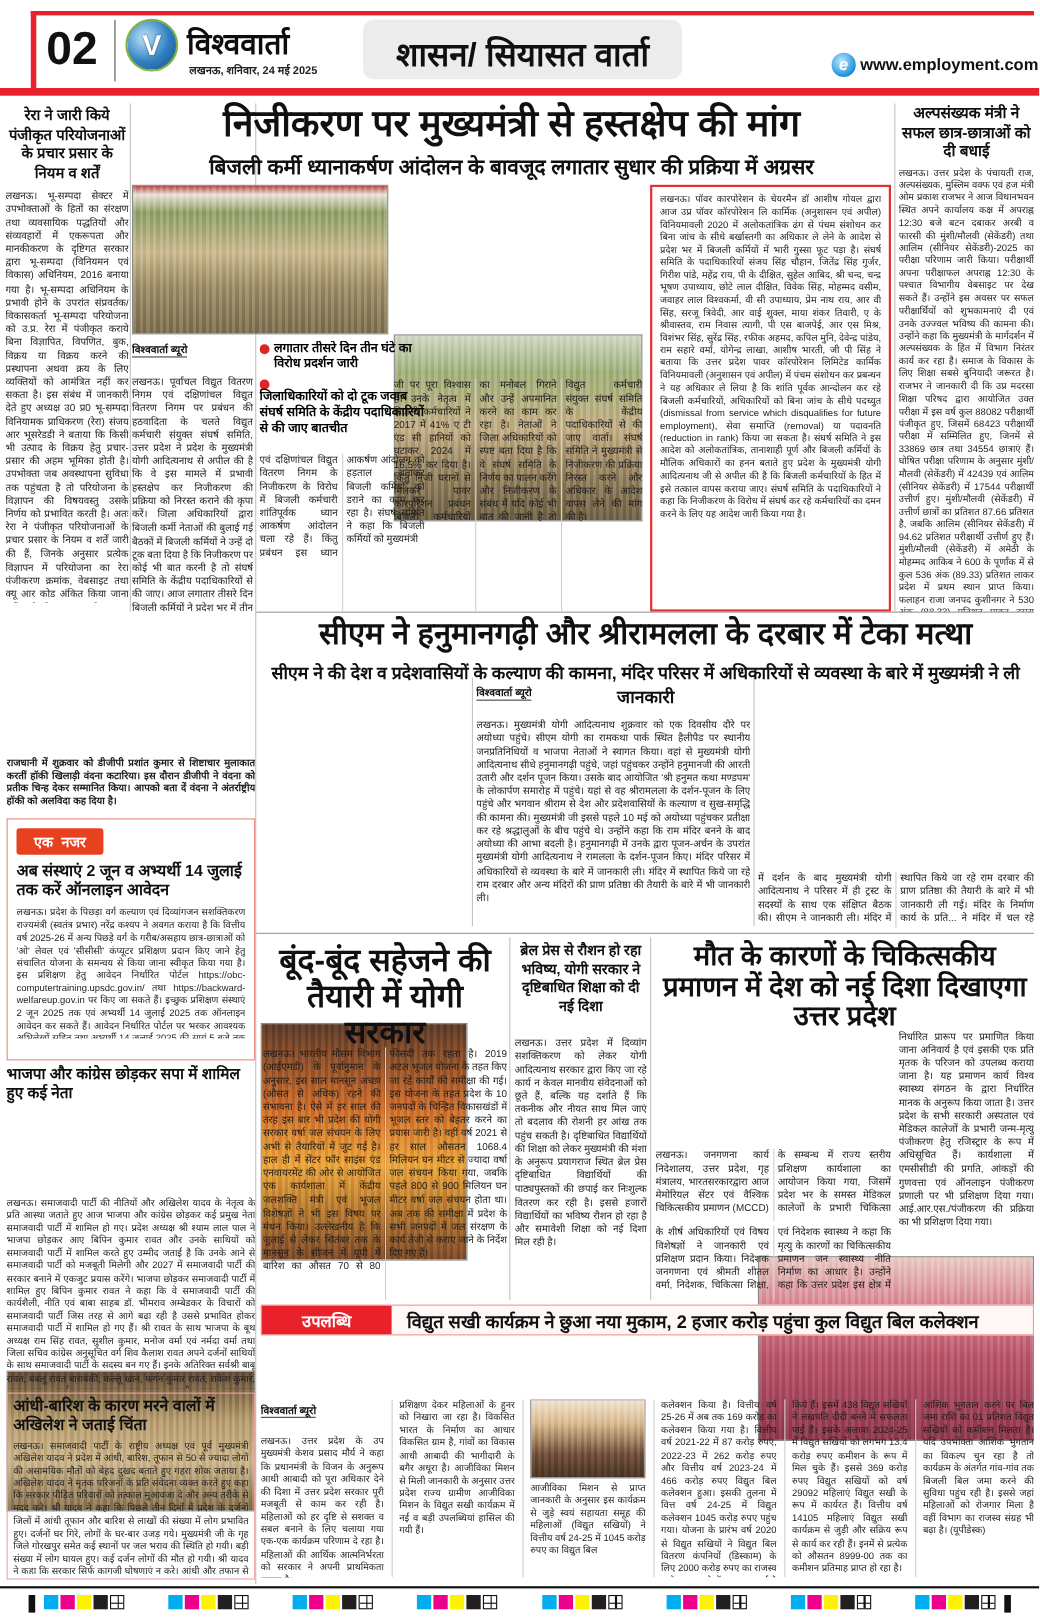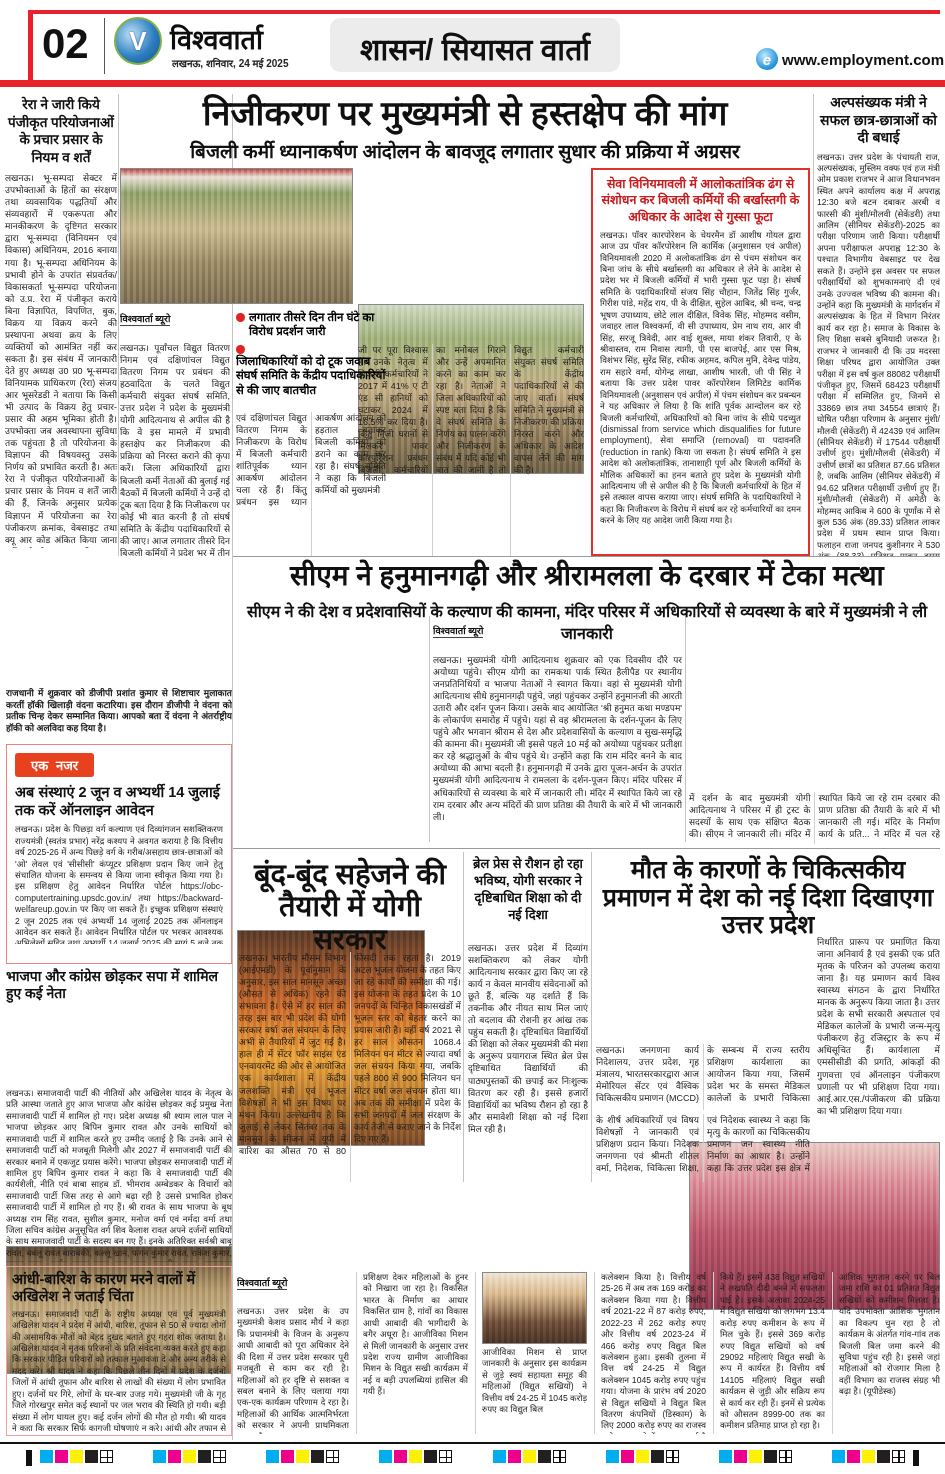--- a/index.html
+++ b/index.html
@@ -73,21 +73,20 @@
   <div class="abs hl" style="left:122px;top:96px;width:686px;font-size:34px;line-height:1.05;">निजीकरण पर मुख्यमंत्री से हस्तक्षेप की मांग</div>
 
   <div class="abs photo ph-crowd" style="left:120px;top:168px;width:233px;height:136px;">
       <div class="grain"></div>
     </div>
   <div class="abs photo ph-crowd2" style="left:358px;top:168px;width:226px;height:170px;">
       <div class="grain"></div>
     </div>
 
   <div class="abs" style="left:591px;top:168px;width:219px;height:388px;border:2px solid #e0312e;padding:6px 7px;overflow:hidden;background:#fff;">
-    <div class="hl red" style="font-size:12.5px;line-height:1.3;color:#c81c1e;margin-bottom:5px;">सेवा विनियमावली में आलोकतांत्रिक ढंग से संशोधन कर बिजली कर्मियों की बर्खास्तगी के अधिकार के आदेश से गुस्सा फूटा</div>
     <div class="body-sm" style="height:318px;">लखनऊ। पॉवर कारपोरेशन के चेयरमैन डॉ आशीष गोयल द्वारा आज उप्र पॉवर कॉरपोरेशन लि कार्मिक (अनुशासन एवं अपील) विनियमावली 2020 में अलोकतांत्रिक ढंग से पंचम संशोधन कर बिना जांच के सीधे बर्खास्तगी का अधिकार ले लेने के आदेश से प्रदेश भर में बिजली कर्मियों में भारी गुस्सा फूट पड़ा है। संघर्ष समिति के पदाधिकारियों संजय सिंह चौहान, जितेंद्र सिंह गुर्जर, गिरीश पांडे, महेंद्र राय, पी के दीक्षित, सुहेल आबिद, श्री चन्द, चन्द्र भूषण उपाध्याय, छोटे लाल दीक्षित, विवेक सिंह, मोहम्मद वसीम, जवाहर लाल विश्वकर्मा, वी सी उपाध्याय, प्रेम नाथ राय, आर वी सिंह, सरजू त्रिवेदी, आर वाई शुक्ल, माया शंकर तिवारी, ए के श्रीवास्तव, राम निवास त्यागी, पी एस बाजपेई, आर एस मिश्र, विशंभर सिंह, सुरेंद्र सिंह, रफीक अहमद, कपिल मुनि, देवेन्द्र पांडेय, राम सहारे वर्मा, योगेन्द्र लाखा, आशीष भारती, जी पी सिंह ने बताया कि उत्तर प्रदेश पावर कॉरपोरेशन लिमिटेड कार्मिक विनियमावली (अनुशासन एवं अपील) में पंचम संशोधन कर प्रबन्धन ने यह अधिकार ले लिया है कि शांति पूर्वक आन्दोलन कर रहे बिजली कर्मचारियों, अधिकारियों को बिना जांच के सीधे पदच्युत (dismissal from service which disqualifies for future employment), सेवा समाप्ति (removal) या पदावनति (reduction in rank) किया जा सकता है। संघर्ष समिति ने इस आदेश को अलोकतांत्रिक, तानाशाही पूर्ण और बिजली कर्मियों के मौलिक अधिकारों का हनन बताते हुए प्रदेश के मुख्यमंत्री योगी आदित्यनाथ जी से अपील की है कि बिजली कर्मचारियों के हित में इसे तत्काल वापस कराया जाए। संघर्ष समिति के पदाधिकारियों ने कहा कि निजीकरण के विरोध में संघर्ष कर रहे कर्मचारियों का दमन करने के लिए यह आदेश जारी किया गया है।</div>
   </div>
 
   <div class="abs" style="left:120px;top:308px;width:110px;height:248px;overflow:hidden;">
     <span class="byline">विश्ववार्ता ब्यूरो</span>
     <div class="body-txt" style="height:232px;">लखनऊ। पूर्वांचल विद्युत वितरण निगम एवं दक्षिणांचल विद्युत वितरण निगम पर प्रबंधन की हठवादिता के चलते विद्युत कर्मचारी संयुक्त संघर्ष समिति, उत्तर प्रदेश ने प्रदेश के मुख्यमंत्री योगी आदित्यनाथ से अपील की है कि वे इस मामले में प्रभावी हस्तक्षेप कर निजीकरण की प्रक्रिया को निरस्त कराने की कृपा करें। जिला अधिकारियों द्वारा बिजली कर्मी नेताओं की बुलाई गई बैठकों में बिजली कर्मियों ने उन्हें दो टूक बता दिया है कि निजीकरण पर कोई भी बात करनी है तो संघर्ष समिति के केंद्रीय पदाधिकारियों से की जाए। आज लगातार तीसरे दिन बिजली कर्मियों ने प्रदेश भर में तीन घंटे का विरोध प्रदर्शन जारी रखा। संघर्ष समिति के केंद्रीय पदाधिकारियों ने कहा है कि बिजली कर्मचारी इस भीषण गर्मी में उपभोक्ताओं को कोई तकलीफ नहीं होने देना चाहते। इसी दृष्टि से पूर्वांचल विद्युत वितरण निगम</div>
   </div>
 
   <div class="abs" style="left:236px;top:310px;width:150px;height:96px;overflow:hidden;">
     <div style="display:flex;margin-bottom:3px;">
@@ -150,20 +149,24 @@
 
   <div class="abs hl" style="left:468px;top:856px;width:120px;font-size:13px;line-height:1.3;">ब्रेल प्रेस से रौशन हो रहा भविष्य, योगी सरकार ने दृष्टिबाधित शिक्षा को दी नई दिशा</div>
   <div class="abs body-txt" style="left:468px;top:942px;width:120px;height:240px;">लखनऊ। उत्तर प्रदेश में दिव्यांग सशक्तिकरण को लेकर योगी आदित्यनाथ सरकार द्वारा किए जा रहे कार्य न केवल मानवीय संवेदनाओं को छूते हैं, बल्कि यह दर्शाते हैं कि तकनीक और नीयत साथ मिल जाएं तो बदलाव की रोशनी हर आंख तक पहुंच सकती है। दृष्टिबाधित विद्यार्थियों की शिक्षा को लेकर मुख्यमंत्री की मंशा के अनुरूप प्रयागराज स्थित ब्रेल प्रेस दृष्टिबाधित विद्यार्थियों की पाठ्यपुस्तकों की छपाई कर निःशुल्क वितरण कर रही है। इससे हजारों विद्यार्थियों का भविष्य रौशन हो रहा है और समावेशी शिक्षा को नई दिशा मिल रही है।</div>
 
   <div class="abs hl" style="left:596px;top:856px;width:344px;font-size:25px;line-height:1.1;">मौत के कारणों के चिकित्सकीय प्रमाणन में देश को नई दिशा दिखाएगा उत्तर प्रदेश</div>
 
   <div class="abs body-txt" style="left:817px;top:936px;width:123px;height:246px;">निर्धारित प्रारूप पर प्रमाणित किया जाना अनिवार्य है एवं इसकी एक प्रति मृतक के परिजन को उपलब्ध कराया जाना है। यह प्रमाणन कार्य विश्व स्वास्थ्य संगठन के द्वारा निर्धारित मानक के अनुरूप किया जाता है। उत्तर प्रदेश के सभी सरकारी अस्पताल एवं मेडिकल कालेजों के प्रभारी जन्म-मृत्यु पंजीकरण हेतु रजिस्ट्रार के रूप में अधिसूचित हैं। कार्यशाला में एमसीसीडी की प्रगति, आंकड़ों की गुणवत्ता एवं ऑनलाइन पंजीकरण प्रणाली पर भी प्रशिक्षण दिया गया। आई.आर.एस./पंजीकरण की प्रक्रिया का भी प्रशिक्षण दिया गया।</div>
   <div class="abs body-txt cols2" style="left:596px;top:1044px;width:214px;height:66px;">लखनऊ। जनगणना कार्य निदेशालय, उत्तर प्रदेश, गृह मंत्रालय, भारतसरकारद्वारा आज मेमोरियल सेंटर एवं वैश्विक चिकित्सकीय प्रमाणन (MCCD) के सम्बन्ध में राज्य स्तरीय प्रशिक्षण कार्यशाला का आयोजन किया गया, जिसमें प्रदेश भर के समस्त मेडिकल कालेजों के प्रभारी चिकित्सा अधिकारियों एवं रजिस्ट्रार जन्म-मृत्यु ने भाग लिया। कार्यशाला में मृत्यु के कारणों के चिकित्सकीय प्रमाणन की प्रक्रिया को और सुदृढ़ करने पर विस्तार से चर्चा की गई।</div>
   <div class="abs body-txt cols2" style="left:596px;top:1114px;width:214px;height:68px;">के शीर्ष अधिकारियों एवं विषय विशेषज्ञों ने जानकारी एवं प्रशिक्षण प्रदान किया। निदेशक जनगणना एवं श्रीमती शीतल वर्मा, निदेशक, चिकित्सा शिक्षा, एवं निदेशक स्वास्थ्य ने कहा कि मृत्यु के कारणों का चिकित्सकीय प्रमाणन जन स्वास्थ्य नीति निर्माण का आधार है। उन्होंने कहा कि उत्तर प्रदेश इस क्षेत्र में देश को नई दिशा दिखाएगा तथा इसके लिए उन्होंने राज्य सरकार का पूरा सहयोग दिलाने का आश्वासन दिया है।</div>
 
+  <div class="abs" style="left:237px;top:1186px;width:703px;height:28px;border:1px solid #f09a9a;background:#fff7f6;display:flex;align-items:center;">
+    <div style="background:#e8212a;color:#fff;font-weight:bold;font-size:15px;padding:4px 0;width:118px;text-align:center;height:100%;display:flex;align-items:center;justify-content:center;">उपलब्धि</div>
+    <div style="font-size:16.5px;font-weight:bold;color:#101010;padding-left:14px;">विद्युत सखी कार्यक्रम ने छुआ नया मुकाम, 2 हजार करोड़ पहुंचा कुल विद्युत बिल कलेक्शन</div>
+  </div>
 
 
   <div class="abs" style="left:237px;top:1272px;width:703px;height:162px;display:flex;gap:7px;overflow:hidden;">
     <div style="width:112px;flex:0 0 auto;overflow:hidden;">
       <span class="byline">विश्ववार्ता ब्यूरो</span>
       <div class="body-sm" style="height:146px;">लखनऊ। उत्तर प्रदेश के उप मुख्यमंत्री केशव प्रसाद मौर्य ने कहा कि प्रधानमंत्री के विजन के अनुरूप आधी आबादी को पूरा अधिकार देने की दिशा में उत्तर प्रदेश सरकार पूरी मजबूती से काम कर रही है। महिलाओं को हर दृष्टि से सशक्त व सबल बनाने के लिए चलाया गया एक-एक कार्यक्रम परिणाम दे रहा है। महिलाओं की आर्थिक आत्मनिर्भरता को सरकार ने अपनी प्राथमिकता बनाया है।</div>
     </div>
     <div class="body-sm" style="width:112px;flex:0 0 auto;height:162px;border-left:1px solid #cfcfcf;padding-left:6px;">प्रशिक्षण देकर महिलाओं के हुनर को निखारा जा रहा है। विकसित भारत के निर्माण का आधार विकसित ग्राम है, गांवों का विकास आधी आबादी की भागीदारी के बगैर अधूरा है। आजीविका मिशन से मिली जानकारी के अनुसार उत्तर प्रदेश राज्य ग्रामीण आजीविका मिशन के विद्युत सखी कार्यक्रम में नई व बड़ी उपलब्धियां हासिल की गयी हैं।</div>
     <div style="width:112px;flex:0 0 auto;overflow:hidden;border-left:1px solid #cfcfcf;padding-left:6px;">
       <div class="photo ph-portrait" style="width:100%;height:72px;margin-bottom:3px;">

